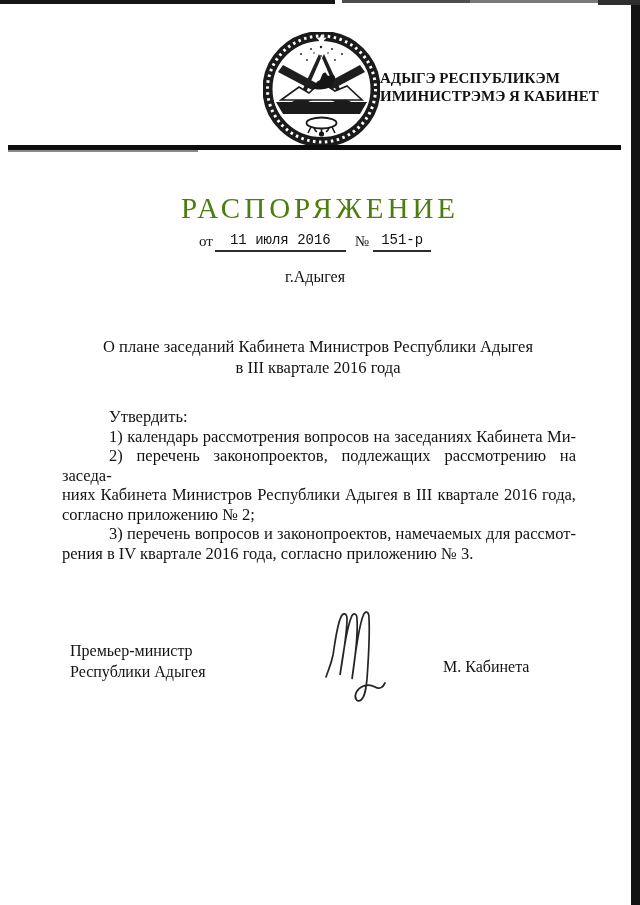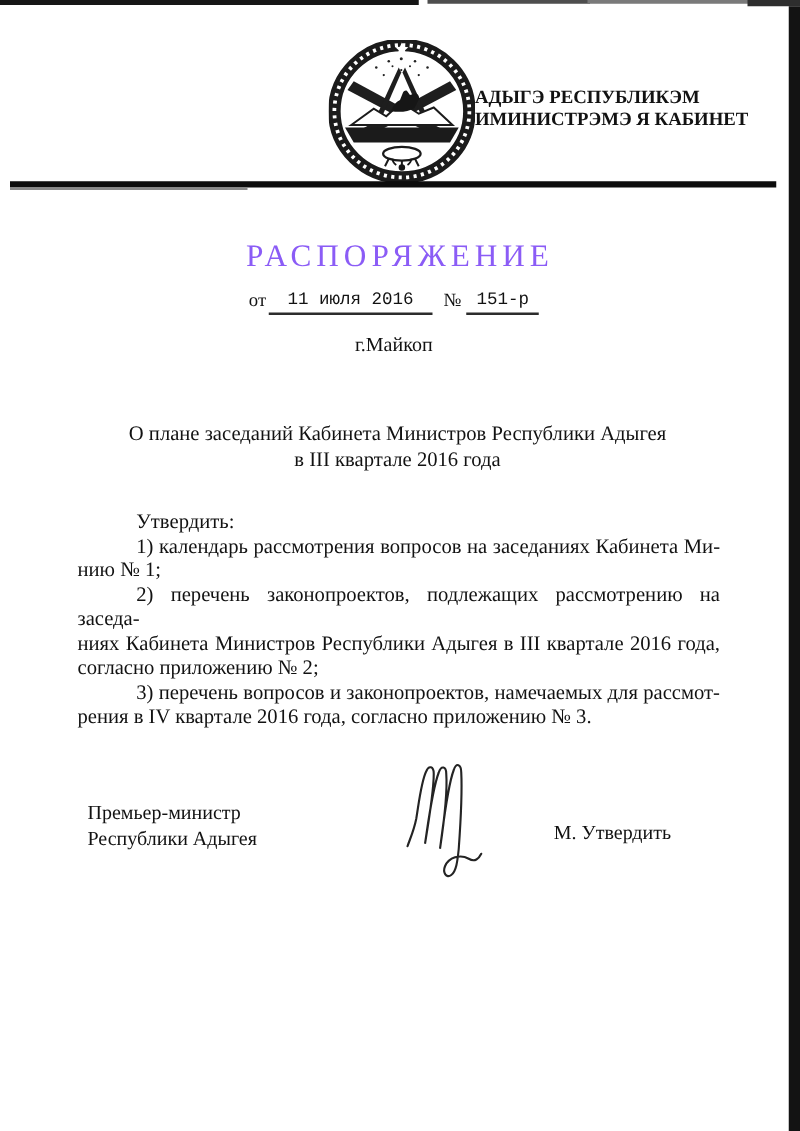--- a/index.html
+++ b/index.html
@@ -33,22 +33,22 @@
   .rule{
     position:absolute;left:8px;top:145px;width:613px;height:5px;background:#0d0d0d;
   }
   .rule::after{
     content:"";position:absolute;left:0;top:5px;width:190px;height:2px;background:#8a8a8a;
   }
 
   
   .doc-title{
     position:absolute;left:0;top:192px;width:640px;
-    text-align:center;font-size:25px;letter-spacing:4px;
-    color:#8b5cf6;
+    text-align:center;font-size:29px;letter-spacing:4px;
+    color:#4d7c0f;
   }
   .date-row{
     position:absolute;left:199px;top:232px;
     display:flex;align-items:flex-end;font-size:15px;
   }
   .date-row .lbl{padding-bottom:2px;}
   .fill-line{
     display:inline-block;text-align:center;
     border-bottom:2px solid #2c2c2c;
     font-family:"Liberation Mono", monospace;
@@ -150,31 +150,30 @@
 
   <div class="doc-title">РАСПОРЯЖЕНИЕ</div>
 
   <div class="date-row">
     <span class="lbl">от</span>
     <span class="fill-line fill-date">11 июля 2016</span>
     <span class="lbl num-sign">№</span>
     <span class="fill-line fill-num">151-р</span>
   </div>
 
-  <div class="city">г.Майкоп</div>
+  <div class="city">г.Адыгея</div>
 
   <div class="subject">
     <div>О плане заседаний Кабинета Министров Республики Адыгея</div>
     <div>в III квартале 2016 года</div>
   </div>
 
   <div class="body-text">
     <div class="bline jleft indent">Утвердить:</div>
     <div class="bline indent">1) календарь рассмотрения вопросов на заседаниях Кабинета Ми-</div>
-    <div class="bline jleft">нию № 1;</div>
     <div class="bline indent">2) перечень законопроектов, подлежащих рассмотрению на заседа-</div>
     <div class="bline">ниях Кабинета Министров Республики Адыгея в III квартале 2016 года,</div>
     <div class="bline jleft">согласно приложению № 2;</div>
     <div class="bline indent">3) перечень вопросов и законопроектов, намечаемых для рассмот-</div>
     <div class="bline jleft">рения в IV квартале 2016 года, согласно приложению № 3.</div>
   </div>
 
   <div class="sig-post">
     <div>Премьер-министр</div>
     <div>Республики Адыгея</div>
@@ -183,15 +182,15 @@
   <div class="sig-scribble">
     <svg width="70" height="100" viewBox="0 0 70 100" xmlns="http://www.w3.org/2000/svg">
       <path d="M8 70
                C10 64 13 58 15 48 C17 36 19 18 23 10 C25 5 29 6 29 12 C29 24 25 50 22 68
                C25 48 28 24 33 11 C35 5 39 6 39 12 C40 26 37 52 34 72
                C37 50 40 22 45 9 C47 3 51 4 51 11 C52 30 50 58 49 72
                C48 82 47 90 43 93 C39 96 36 91 38 86 C41 79 50 76 57 80 C62 83 65 80 67 76" fill="none" stroke="#242424" stroke-width="1.7" stroke-linecap="round"></path>
     </svg>
   </div>
 
-  <div class="sig-name">М. Утвердить</div>
+  <div class="sig-name">М. Кабинета</div>
 
 </div>
 
 </body></html>

